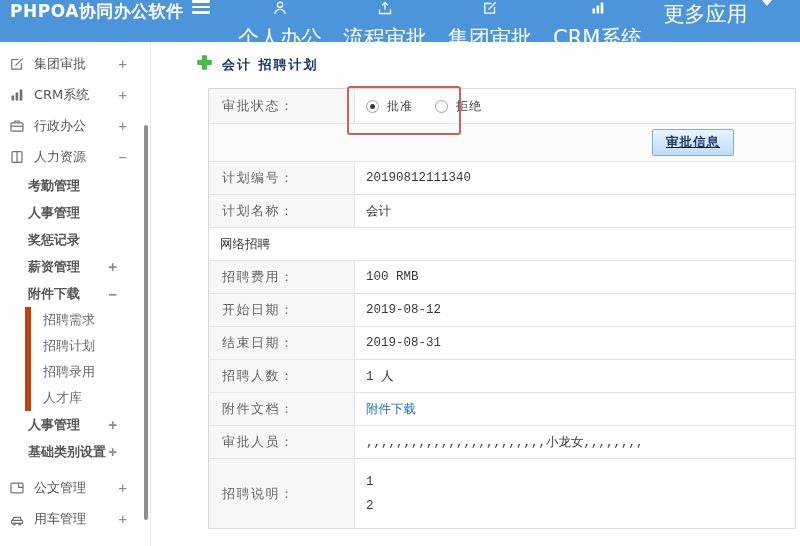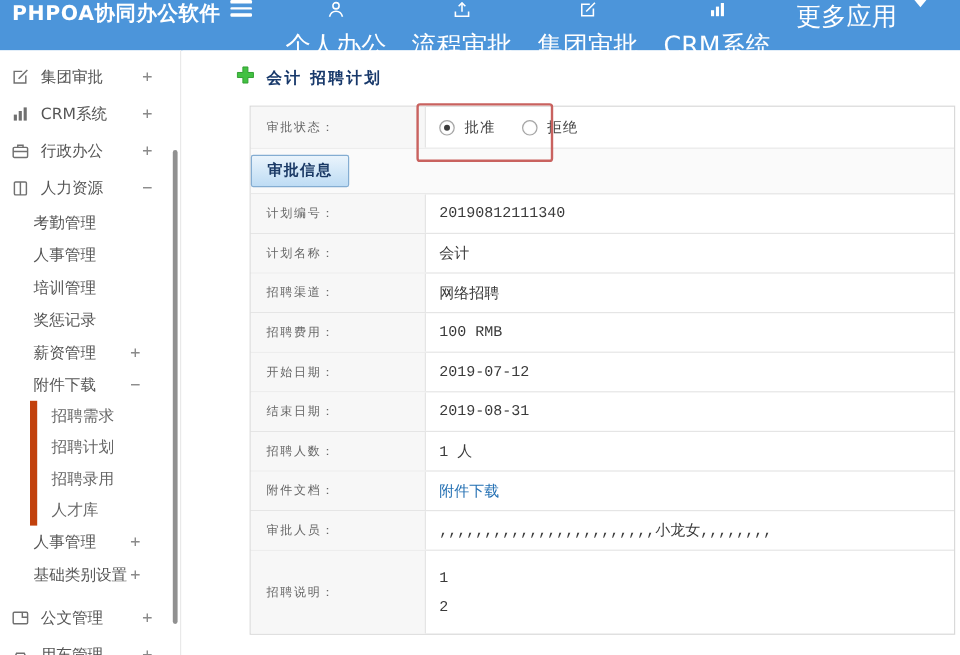--- a/index.html
+++ b/index.html
@@ -17,56 +17,56 @@
     font-size:21px; cursor:pointer; white-space:nowrap;flex-direction:column; }
   .nav-item svg { display:block; }
   .caret-down { width:0; height:0; border-left:5px solid transparent;
     border-right:5px solid transparent; border-top:6px solid #fff; margin-left:-6px; }
 
   
   .sidebar { position:absolute; top:42px; left:0; width:151px; height:504px;
     background:#fff; border-right:1px solid #e9e9e9; padding-top:6px; overflow:hidden; }
   .s-item { display:flex; align-items:center; color:#555; font-size:13px; cursor:pointer; }
   .s-item.l1 { height:31px; padding:0 23px 0 9px; }
-  .s-item.l2 { height:27px; padding:0 33px 0 28px; }
+  .s-item.l2 { height:27px; padding:0 33px 0 28px;font-weight:bold; }
   .s-item.l3 { height:26px; padding-left:12px; color:#666; }
   .l3-group { margin-left:25px; border-left:6px solid #c2410c; }
   .s-icon { width:17px; height:17px; margin-right:8px; color:#707070; flex:none; display:flex; align-items:center; }
   .s-label { white-space:nowrap; }
   .s-expand { margin-left:auto; color:#8a8a8a; font-size:14px;
     font-family:"DejaVu Sans Mono","Liberation Mono",monospace; }
   .gap-before { margin-top:7px; }
   .side-scrollbar { position:absolute; top:83px; right:2px; width:4px; height:395px;
     background:#909090; border-radius:2px; }
 
   
   .main { position:absolute; top:42px; left:152px; width:648px; height:504px; background:#fff; }
   .title-row { display:flex; align-items:center; gap:10px; margin:13px 0 0 45px; }
   .page-title { font-size:13px; font-weight:bold; color:#17386a; letter-spacing:2px; }
 
   .form-table { position:relative; margin:14px 0 0 56px; width:588px;
     border:1px solid #d9d9d9; background:#fff; }
   .f-row { display:flex; border-bottom:1px solid #e5e5e5; min-height:33px; align-items:stretch; }
   .f-row:last-child { border-bottom:none; }
   .f-label { width:146px; flex:none; background:#f7f7f7; border-right:1px solid #e5e5e5;
-    color:#666; font-size:10px; letter-spacing:1.5px; display:flex; align-items:center;
+    color:#666; font-size:13px; letter-spacing:1.5px; display:flex; align-items:center;
     padding-left:13px;font-family:Liberation Serif, serif; }
   .f-value { flex:1; display:flex; align-items:center; padding-left:11px; color:#3a3a3a;
     font-family:"Liberation Mono","DejaVu Sans Mono",monospace; font-size:12.5px; }
   .row-status { min-height:35px; }
   .radio-group { display:flex; gap:8px; }
   .radio { width:13px; height:13px; border:1px solid #a5a5a5; border-radius:50%;
     background:radial-gradient(#fff 55%, #e7e7e7); position:relative; cursor:pointer; flex:none; }
   .radio.sel::after { content:""; position:absolute; left:3px; top:3px; right:3px; bottom:3px;
     border-radius:50%; background:#3c3c3c; }
   .radio-label { font-size:12px; color:#444; letter-spacing:1px; margin-right:14px; }
   .annotation-box { position:absolute; left:138px; top:-3px; width:114px; height:49px;
     border:2px solid #c9625f; border-radius:3px; pointer-events:none; z-index:5; }
   .row-button { height:38px; background:#fafafa; display:flex; align-items:center;
-    justify-content:flex-start; padding-right:61px; border-bottom:1px solid #e5e5e5; }
+    justify-content:flex-end; padding-right:61px; border-bottom:1px solid #e5e5e5;text-decoration:underline; }
   .approve-btn { font-size:12.5px; font-weight:bold; color:#1b3a66; letter-spacing:1px;
     background:linear-gradient(#eaf4fc,#bedcf4); border:1px solid #84add2; border-radius:2px;
     padding:4px 13px; cursor:pointer; }
   .link { color:#2470b3; cursor:pointer; text-decoration:none; }
   .row-desc { height:69px; }
   .row-desc .f-value { flex-direction:column; align-items:flex-start; justify-content:center; gap:10px; }
 </style>
 </head>
 <body>
 
@@ -171,23 +171,20 @@
     <span class="s-expand">−</span>
   </div>
 
   <div class="s-item l2">
     <span class="s-label">考勤管理</span>
   </div>
   <div class="s-item l2">
     <span class="s-label">人事管理</span>
   </div>
   <div class="s-item l2">
-    <span class="s-label">培训管理</span>
-  </div>
-  <div class="s-item l2">
     <span class="s-label">奖惩记录</span>
   </div>
   <div class="s-item l2">
     <span class="s-label">薪资管理</span>
     <span class="s-expand">+</span>
   </div>
   <div class="s-item l2">
     <span class="s-label">附件下载</span>
     <span class="s-expand">−</span>
   </div>
@@ -273,30 +270,29 @@
 
     <div class="f-row">
       <div class="f-label">计划编号：</div>
       <div class="f-value">20190812111340</div>
     </div>
     <div class="f-row">
       <div class="f-label">计划名称：</div>
       <div class="f-value">会计</div>
     </div>
     <div class="f-row">
-      <div class="f-label">招聘渠道：</div>
       <div class="f-value">网络招聘</div>
     </div>
     <div class="f-row">
       <div class="f-label">招聘费用：</div>
       <div class="f-value">100 RMB</div>
     </div>
     <div class="f-row">
       <div class="f-label">开始日期：</div>
-      <div class="f-value">2019-07-12</div>
+      <div class="f-value">2019-08-12</div>
     </div>
     <div class="f-row">
       <div class="f-label">结束日期：</div>
       <div class="f-value">2019-08-31</div>
     </div>
     <div class="f-row">
       <div class="f-label">招聘人数：</div>
       <div class="f-value">1 人</div>
     </div>
     <div class="f-row">

